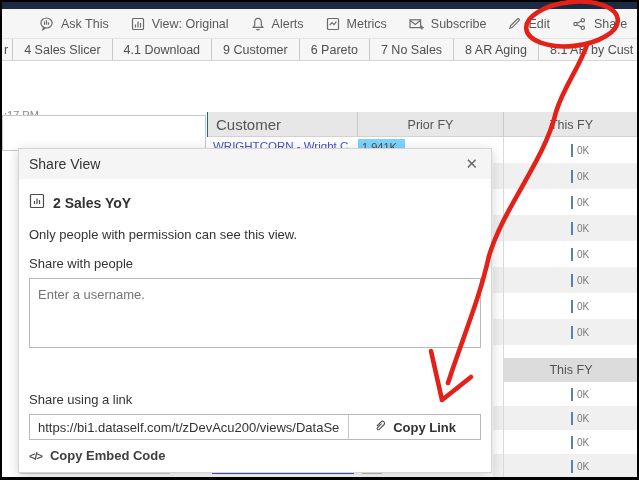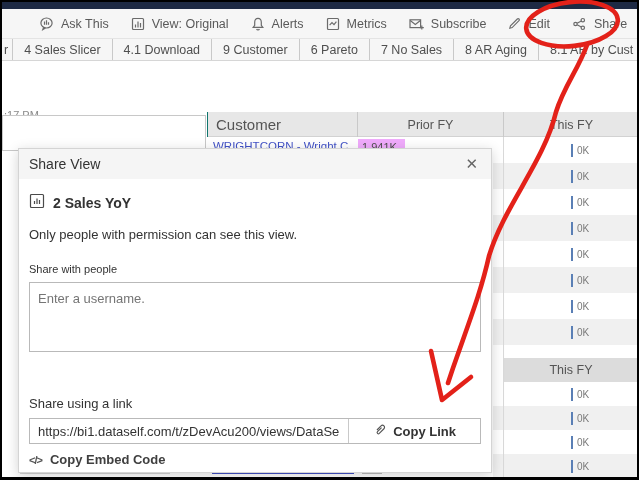--- a/index.html
+++ b/index.html
@@ -63,21 +63,21 @@
   
   .dialog { position:absolute; left:16px; top:146px; width:474px; height:325px; background:#fff;
             border:1px solid #d4d4d4; box-shadow:0 3px 12px rgba(0,0,0,.18); z-index:10; }
   .dlg-head { height:30px; background:#f5f5f5; display:flex; align-items:center; padding:0 10px; }
   .dlg-title { font-size:14px; color:#333; }
   .dlg-close { margin-left:auto; font-size:15px; color:#666; cursor:pointer; padding:0 3px; }
   .dlg-body { padding:0 10px; }
   .view-row { margin-top:14px; display:flex; align-items:center; gap:8px; }
   .view-name { font-size:14px; font-weight:bold; color:#333; }
   .perm-note { margin-top:14px; font-size:13px; color:#333; }
-  .fld-label { margin-top:21px; font-size:11px; color:#333; }
+  .fld-label { margin-top:14px; font-size:13px; color:#333; }
   .user-box { margin-top:7px; width:100%; height:70px; border:1px solid #b9b9b9; padding:8px;
               font-family:"Liberation Sans",sans-serif; font-size:13px; color:#333; resize:none; outline:none; }
   .user-box::placeholder { color:#757575; opacity:1; }
   .link-label { margin-top:40px; font-size:13px; color:#333; }
   .link-row { margin-top:7px; display:flex; align-items:stretch; height:26px; border:1px solid #b9b9b9; }
   .link-input { flex:1; border:0; outline:none; padding:0 8px; font-size:13px; color:#333;
                 font-family:"Liberation Sans",sans-serif; background:#fff; }
   .copy-link-btn { display:flex; align-items:center; gap:6px; padding:0 24px; border-left:1px solid #c9c9c9;
                    font-size:13px; font-weight:bold; color:#333; cursor:pointer; background:#fff; }
   .embed-row { margin-top:8px; display:flex; align-items:center; gap:8px; cursor:pointer; }
@@ -201,21 +201,21 @@
     <div class="timestamp">:17 PM</div>
     <div class="param-box"></div>
 
     <div class="tbl-header">
       <div class="th-cell th-customer">Customer</div>
       <div class="th-cell th-prior">Prior FY</div>
       <div class="th-cell th-thisfy">This FY</div>
     </div>
 
     <div class="row1-link" style="color:#4252c7">WRIGHTCORN - Wright C</div>
-    <div class="row1-val" style="background:#f0abfc">1,941K</div>
+    <div class="row1-val" style="background:#7dd3fc">1,941K</div>
 
     <div class="fy-block">
       <div class="col-sep"></div>
       <div>
 
           <div class="fy-row">
             <span class="tick" style="background:#5a7fb5"></span>
             <span>0K</span>
           </div>
 

